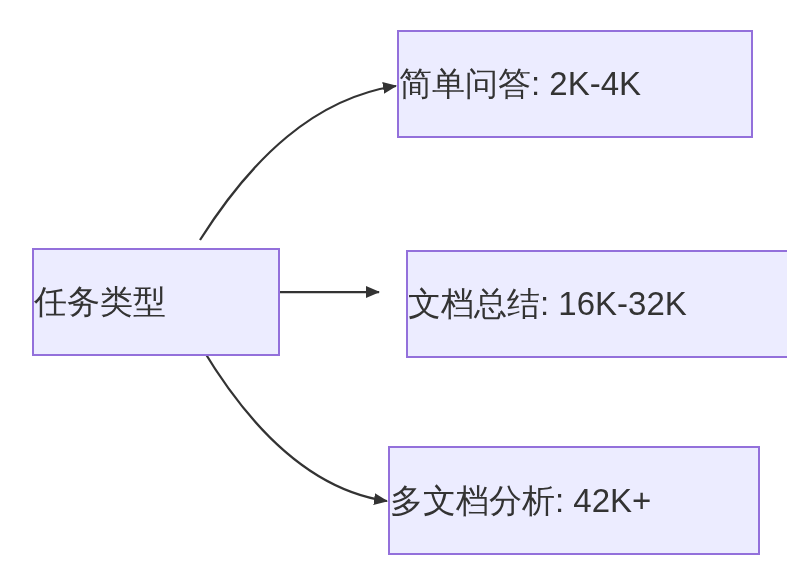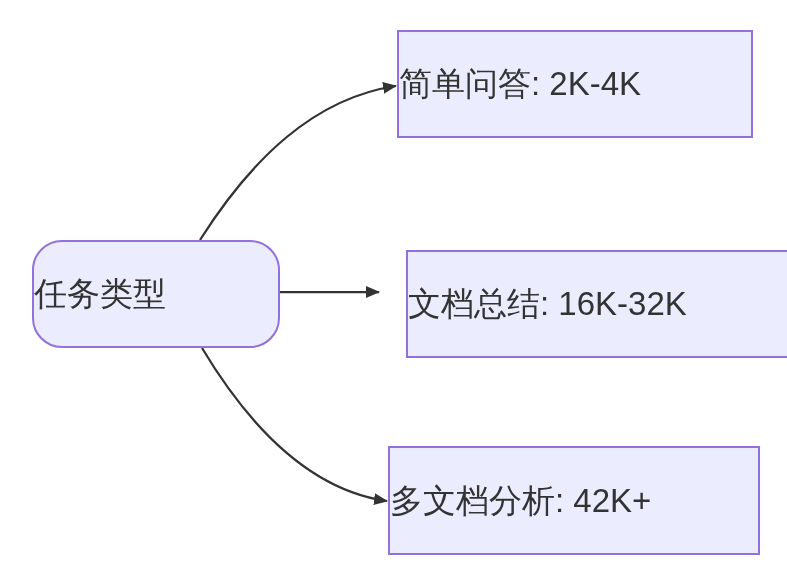--- a/index.html
+++ b/index.html
@@ -44,21 +44,21 @@
     background: var(--node-fill, #ECECFF);
     border: 2px solid var(--node-border, #9370DB);
     display: flex;
     align-items: center;
     justify-content: flex-start;
     color: var(--text, #333333);
     font-size: 33px;
     line-height: 1.2;
     white-space: nowrap;
   }
-  .node-root   { left: 32px;  top: 240px; width: 248px; height: 108px; border-radius: 30px; }
+  .node-root   { left: 32px;  top: 248px; width: 248px; height: 108px; }
   .node-simple { left: 397px; top: 30px;  width: 356px; height: 108px; }
   .node-docsum { left: 380px; top: 250px; width: 469px; height: 108px; margin-left: 26px; }
   .node-multi  { left: 388px; top: 446px; width: 372px; height: 109px; }
 </style>
 </head>
 <body>
 
 <div class="canvas">
 
   <svg class="edges-layer" width="787" height="572" viewBox="0 0 787 572" xmlns="http://www.w3.org/2000/svg">

